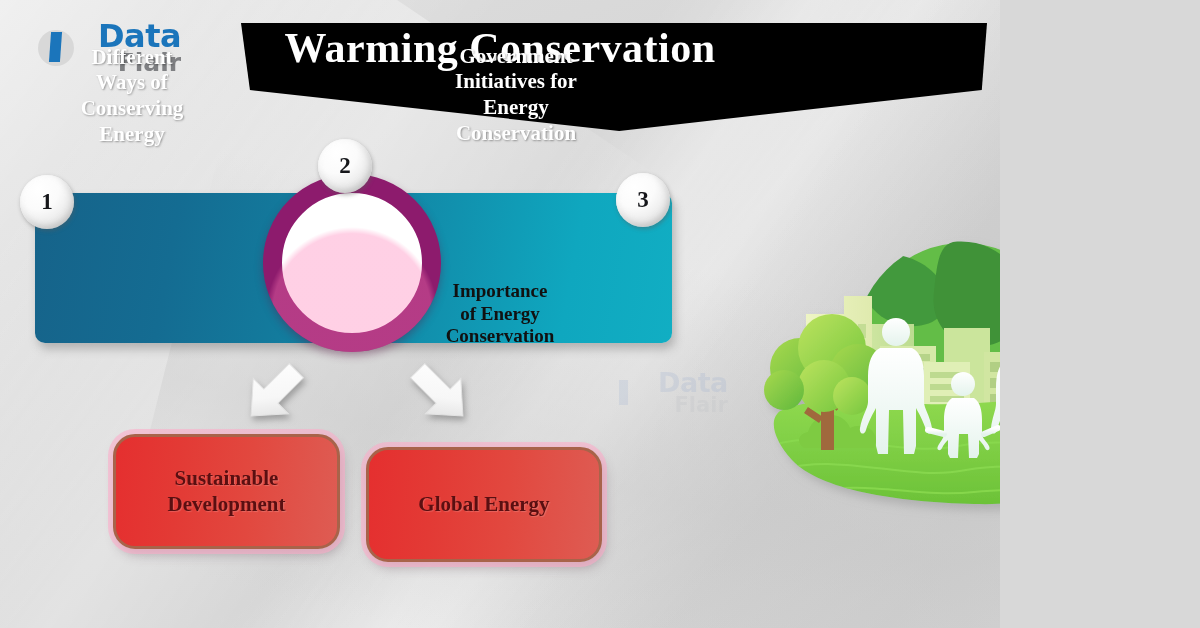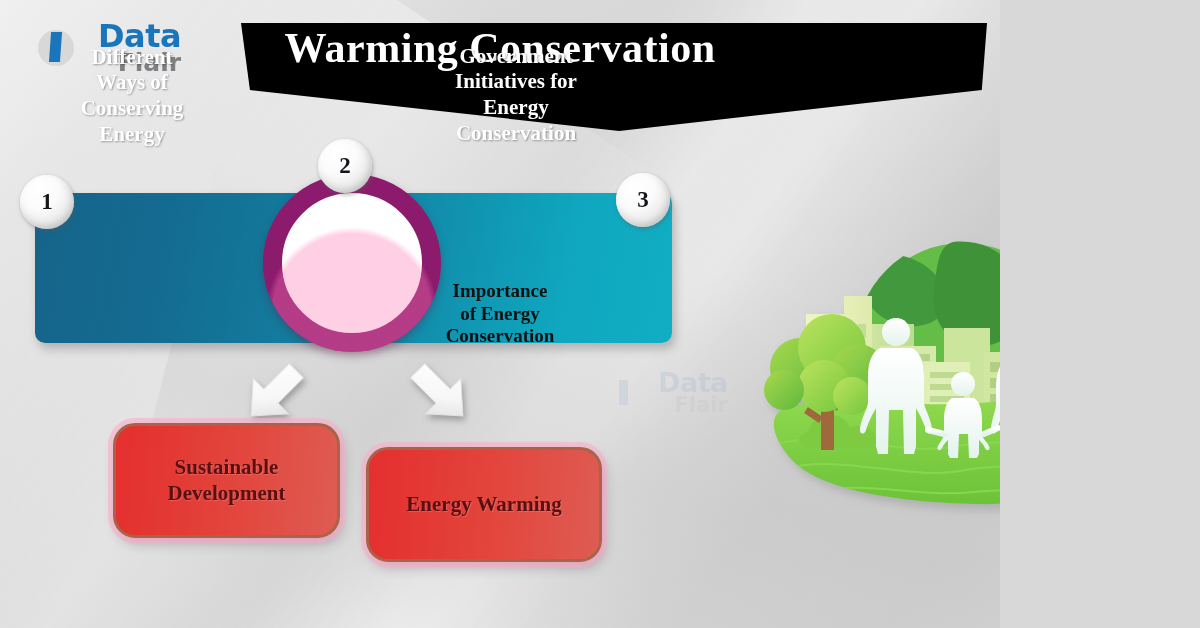--- a/index.html
+++ b/index.html
@@ -155,21 +155,21 @@
     position:absolute;height:115px;border-radius:22px;
     background:linear-gradient(95deg,#e52f2f 0%,#e33a35 28%,#e2483f 60%,#de5c53 100%);
     border:3px solid #a8634a;
     box-sizing:border-box;
     display:flex;align-items:center;justify-content:center;text-align:center;
     color:#5a0f11;font-weight:bold;font-size:21px;line-height:1.22;
     font-family:"Liberation Serif",serif;
     box-shadow:0 0 0 5px rgba(255,170,200,.55), 3px 6px 11px rgba(130,110,120,.45);
     text-shadow:1px 1px 1px rgba(255,255,255,.18);
   }
-  #red-1{left:113px;top:423px;width:227px;}
+  #red-1{left:113px;top:434px;width:227px;}
   #red-2{left:366px;top:447px;width:236px;}
 
   
   #illu{position:absolute;left:748px;top:196px;width:430px;height:330px;}
 </style>
 </head>
 <body>
 
 <div id="stage">
 
@@ -263,21 +263,21 @@
           <stop offset="1" stop-color="#d6d6d6"></stop>
         </linearGradient>
       </defs>
       <g transform="rotate(-45 37 37)">
         <path d="M27 4 L47 4 L47 40 L62 40 L37 68 L12 40 L27 40 Z" fill="url(#agr)" stroke="#e2e2e2" stroke-width="1"></path>
       </g>
     </svg>
   </div>
 
   <div class="redbox" id="red-1">Sustainable<br>Development</div>
-  <div class="redbox" id="red-2">Energy Warming</div>
+  <div class="redbox" id="red-2">Global Energy</div>
 
   <div id="illu">
     <svg width="430" height="330" viewBox="0 0 430 330">
       <defs>
         <linearGradient id="hillG" x1="0" y1="0" x2="0" y2="1">
           <stop offset="0" stop-color="#8fd94f"></stop>
             <stop offset="1" stop-color="#6cc238"></stop>
         </linearGradient>
         <linearGradient id="treeG1" x1="0" y1="0" x2="1" y2="1">
           <stop offset="0" stop-color="#a8d94f"></stop>

